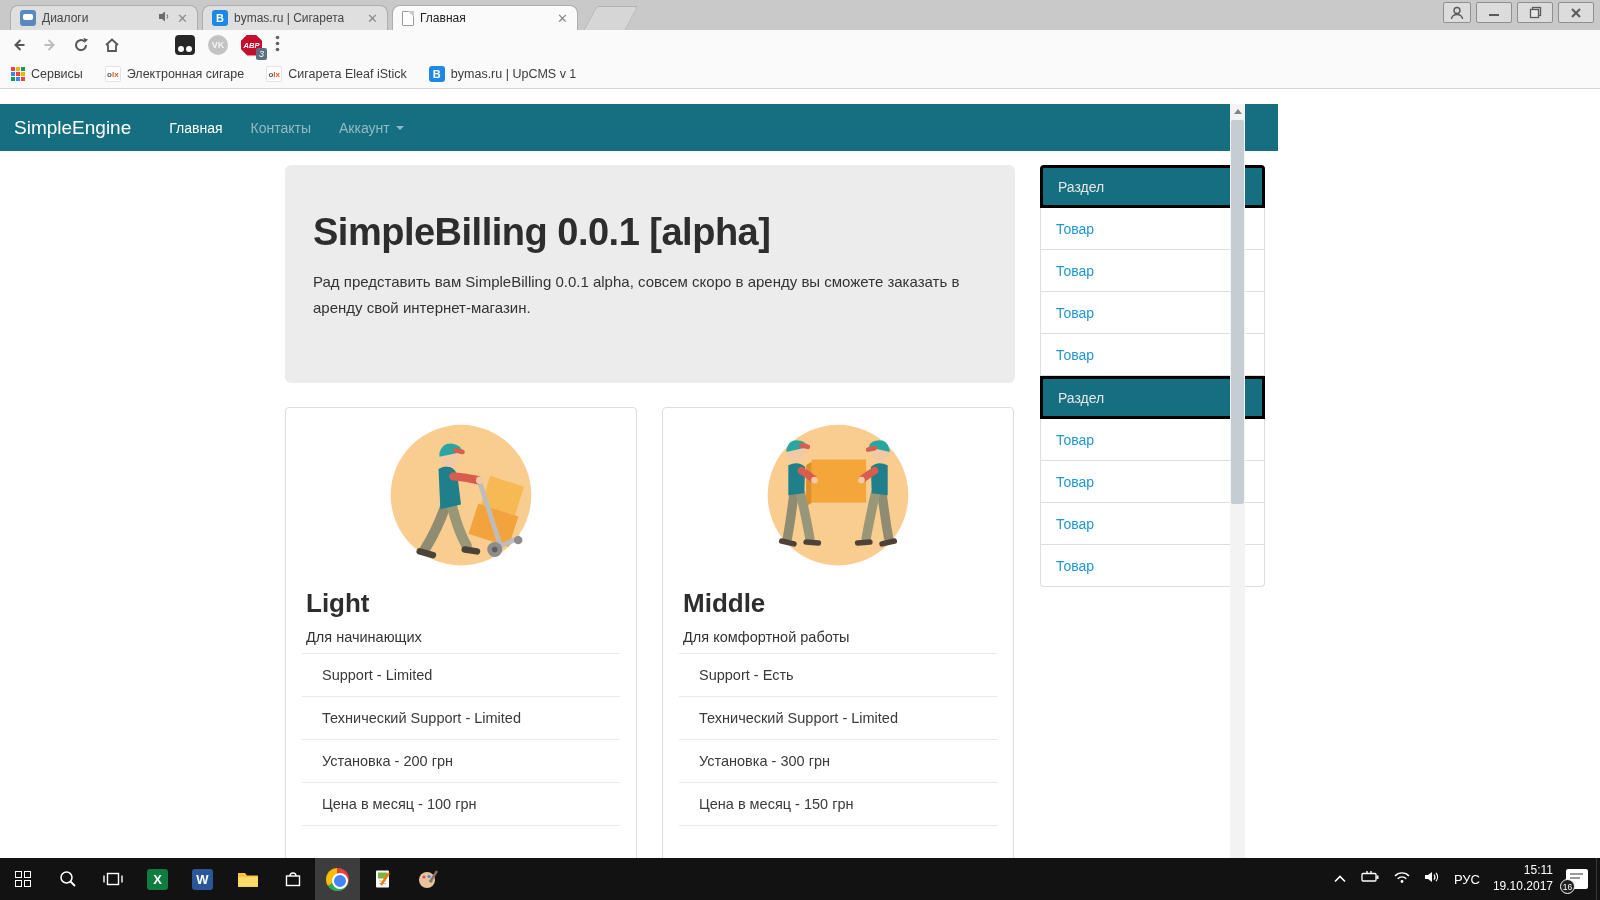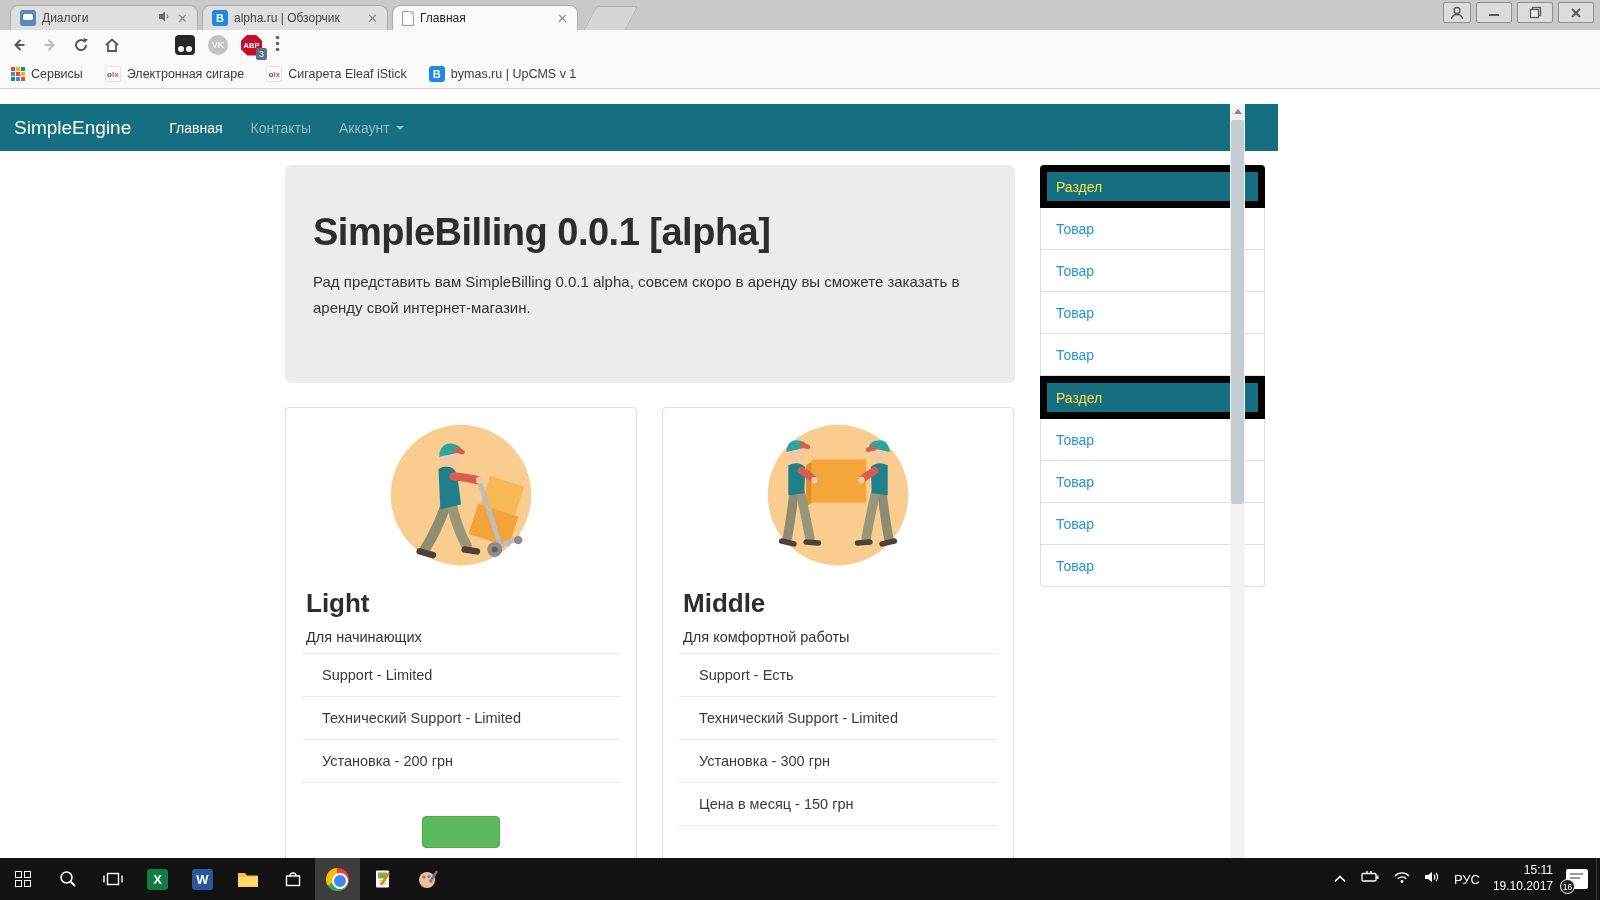--- a/index.html
+++ b/index.html
@@ -28,21 +28,21 @@
   .omnibox { flex:1; height:24px; background:#fff; border:1px solid #c6c6c6; border-radius:3px;
              display:flex; align-items:center; gap:8px; padding:0 9px; }
   .omni-url { flex:1; font-size:13.5px; color:#303030; }
   .star-glyph { font-size:15px; color:#767676; line-height:1; }
   .ext-row { display:flex; align-items:center; gap:13px; padding-right:2px;margin-left:42px; }
   .ext-dark { position:relative; width:20px; height:20px; border-radius:4px; background:#272727; }
   .ext-dark i { position:absolute; bottom:3px; width:6px; height:6px; border-radius:50%; background:#fff; }
   .ext-dark i.l { left:3px; } .ext-dark i.r { right:3px; }
   .ext-vk { width:20px; height:20px; border-radius:50%; background:#c3c3c3; color:#f4f4f4;
             font-size:9px; font-weight:bold; display:flex; align-items:center; justify-content:center; }
-  .ext-abp { position:relative; width:21px; height:21px; }
+  .ext-abp { position:relative; width:21px; height:21px;font-style:italic; }
   .abp-shape { width:21px; height:21px; background:#C70D2C; color:#fff; font-size:7.5px; font-weight:bold;
                display:flex; align-items:center; justify-content:center;
                clip-path:polygon(30% 0,70% 0,100% 30%,100% 70%,70% 100%,30% 100%,0 70%,0 30%); }
   .abp-badge { position:absolute; right:-5px; bottom:-4px; background:#5c7080; color:#fff;
                font-size:9px; padding:0 3px; border-radius:2px; line-height:12px; }
 
   .bookmarks { height:29px; background:#fafafa; border-bottom:1px solid #d4d4d4;
                display:flex; align-items:center; gap:22px; padding:0 11px; font-size:12.5px; color:#3c3c3c; }
   .bm-item { display:flex; align-items:center; gap:6px; white-space:nowrap; }
   .apps-grid { display:grid; grid-template-columns:repeat(3,4px); grid-template-rows:repeat(3,4px); gap:1px; }
@@ -67,22 +67,22 @@
   .nav-link.active { color:#fff; }
   .caret { width:0; height:0; border-left:4px solid transparent; border-right:4px solid transparent;
            border-top:4px solid #94bac3; }
 
   .jumbotron { position:absolute; left:285px; top:61px; width:730px; height:218px;
                background:#ececec; border-radius:6px; padding:46px 28px; }
   .jumbo-title { font-size:38px; font-weight:600; color:#2d2d2d; letter-spacing:-0.5px; }
   .jumbo-text { margin-top:15px; font-size:15px; color:#333; line-height:1.75; max-width:690px; }
 
   .sidebar { position:absolute; left:1040px; top:61px; width:225px; }
-  .sb-header { height:43px; background:#156F81; border:7px solid #000000; color:#fde047; font-size:14px;
-               display:flex; align-items:center; padding:0 9px; }
+  .sb-header { height:43px; background:#156F81; border:3px solid #000000; color:#e5e5e5; font-size:14px;
+               display:flex; align-items:center; padding:0 15px; }
   .sb-header.first { border-radius:4px 4px 0 0; }
   .sb-item { height:42px; background:#fff; border:1px solid #ddd; border-top:none; color:#2196D5;
              font-size:14px; display:flex; align-items:center; padding:0 15px; }
   .sb-item.last { border-radius:0 0 4px 4px; }
 
   .cards-row { position:absolute; left:285px; top:303px; display:flex; gap:25px; }
   .card { width:352px; height:525px; background:#fff; border:1px solid #ddd; border-radius:4px; padding-top:14px; }
   .illo { display:block; margin:0 auto; }
   .plan-name { font-size:26px; font-weight:600; color:#2d2d2d; margin:16px 0 0 20px; }
   .plan-sub { font-size:14.5px; color:#333; margin:10px 0 8px 20px; }
@@ -135,21 +135,21 @@
       <span>
         <svg width="13" height="13">
             <polygon points="1,4 4,4 7,1.5 7,11.5 4,9 1,9" fill="#6b6b6b"></polygon>
             <path d="M9 4.5 a3.5 3.5 0 0 1 0 4" stroke="#6b6b6b" fill="none"></path>
           </svg>
       </span>
       <span class="tab-close">✕</span>
     </div>
     <div class="tab" style="left:202px;width:186px;">
       <span class="fav-b">B</span>
-      <span class="tab-title">alpha.ru | Обзорчик</span>
+      <span class="tab-title">bymas.ru | Сигарета</span>
       <span class="tab-close">✕</span>
     </div>
     <div class="tab active" style="left:392px;width:186px;">
       <span class="fav-page"></span>
       <span class="tab-title">Главная</span>
       <span class="tab-close">✕</span>
     </div>
     <div class="newtab-stub"></div>
 
     <div class="win-controls">
@@ -310,20 +310,21 @@
           <circle cx="68" cy="37" r="11" fill="#F2C9A4"></circle>
           <path d="M57 33 q4 -13 17 -9 q7 2 7 8 l-24 5z" fill="#2AA6A0"></path>
           <rect x="72" y="27" width="13" height="5" rx="2.5" fill="#D95C4E" transform="rotate(14 72 27)"></rect>
         </svg>
         <h2 class="plan-name">Light</h2>
         <p class="plan-sub">Для начинающих</p>
         <ul class="features">
           <li>Support - Limited</li>
           <li>Технический Support - Limited</li>
           <li>Установка - 200 грн</li>
+          <li>Цена в месяц - 100 грн</li>
         </ul>
         <button class="order-btn"></button>
       </div>
 
       <div class="card">
         <svg class="illo" width="150" height="150" viewBox="0 0 160 160">
           <circle cx="80" cy="78" r="75" fill="#F8CD8F"></circle>
           <polygon points="52,42 46,46 46,90 52,86" fill="#DE8F2B"></polygon>
           <rect x="52" y="40" width="58" height="46" fill="#F4A63B"></rect>
           <path d="M33 76 Q30 102 26 124" stroke="#8F8C72" stroke-width="10" fill="none" stroke-linecap="round"></path>

